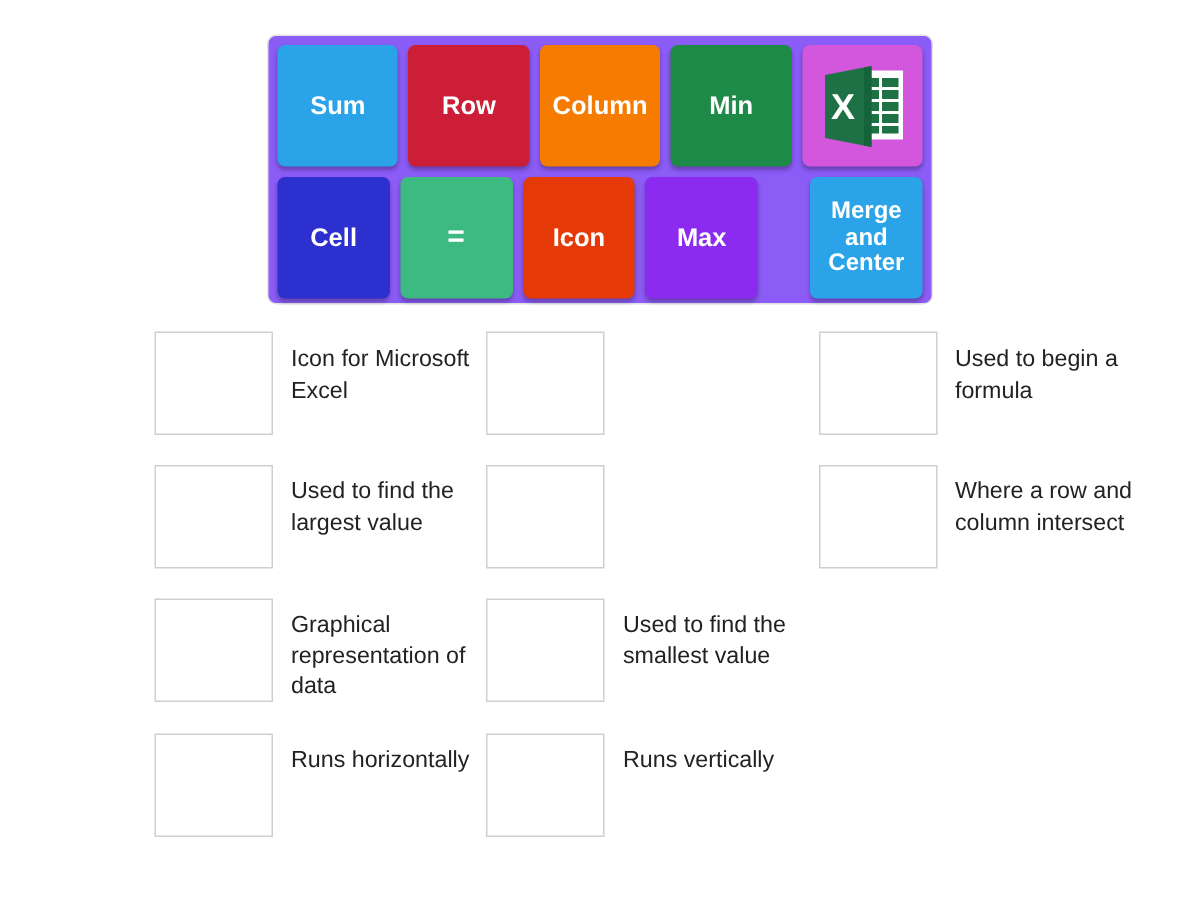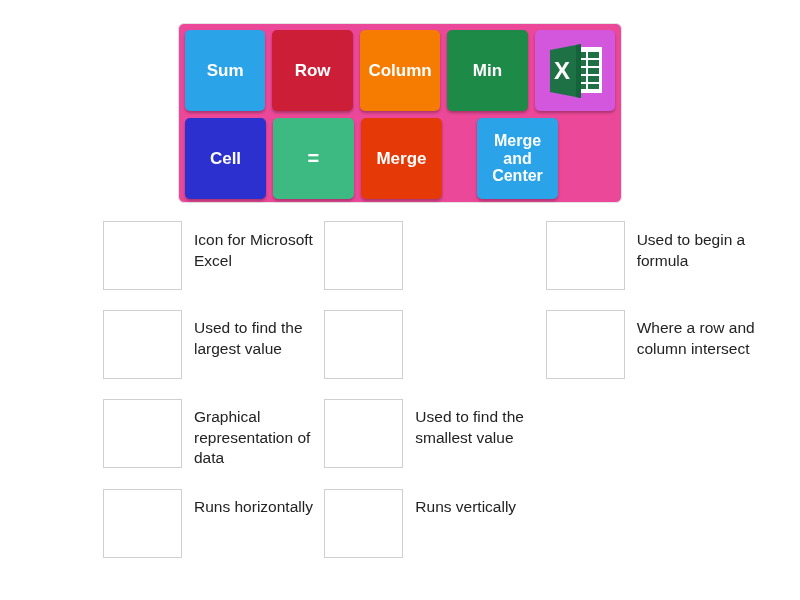--- a/index.html
+++ b/index.html
@@ -18,21 +18,21 @@
 
   
   #tile-bank {
     position: absolute;
     left: 178px;
     top: 23px;
     width: 444px;
     height: 180px;
     border: 1px solid #e3e3e3;
     border-radius: 6px;
-    background: #ec4899;
+    background: #8b5cf6;
     box-sizing: border-box;
     padding: 6px;
   }
   .tile-row {
     display: flex;
     gap: 7px;
     justify-content: flex-start;
   }
   .tile-row + .tile-row { margin-top: 7px; }
 
@@ -156,23 +156,26 @@
   <div class="tile-row">
     <div class="tile" style="background:#2b30cf">
       <span>Cell</span>
     </div>
 
     <div class="tile" style="background:#3cba82">
       <span class="eq">=</span>
     </div>
 
     <div class="tile" style="background:#e53a08">
-      <span>Merge</span>
-    </div>
-
+      <span>Icon</span>
+    </div>
+
+    <div class="tile" style="background:#8b2bef">
+      <span>Max</span>
+    </div>
 
     <div class="tile small-wrap" style="background:#2aa3e8">
       <span>Merge and Center</span>
     </div>
   </div>
 </div>
 
 <div id="answer-area">
 
   <div class="ans-row r1">

